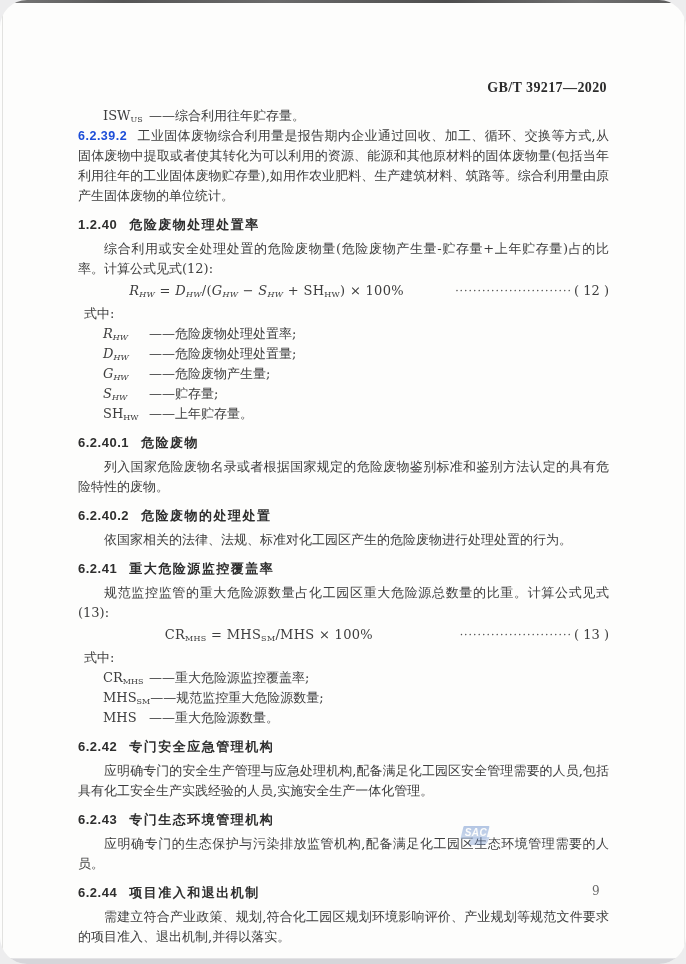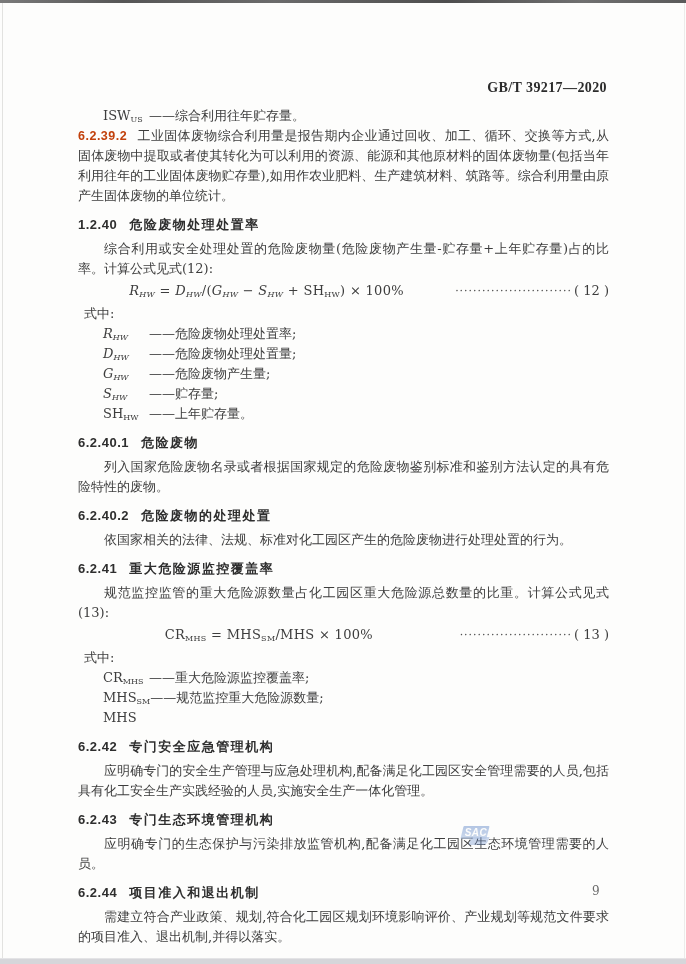--- a/index.html
+++ b/index.html
@@ -1,35 +1,35 @@
 <!DOCTYPE html>
 <html><head>
 <meta charset="utf-8">
 <style>
   * { margin:0; padding:0; box-sizing:border-box; }
   html,body { width:686px; height:964px; }
   body { background:#ededee; font-family:"DejaVu Serif","Liberation Serif",serif; }
-  .page { position:relative; width:686px; height:964px; background:#fdfdfc; overflow:hidden; }
+  .page { position:relative; width:686px; height:964px; background:#fdfdfc; overflow:hidden;border-radius:27px; }
 
   .edge-top { position:absolute; top:0; left:0; right:0; height:3px;
     background:linear-gradient(90deg,#7a7a7a 0%,#565656 18%,#6b6b6b 40%,#4e4e4e 65%,#707070 85%,#5a5a5a 100%); }
   .edge-bottom { position:absolute; bottom:0; left:0; right:0; height:6px; background:#d6d6da; border-top:1px solid #e4e4e6; }
   .edge-left { position:absolute; top:3px; bottom:6px; left:2px; width:1px; background:#e2e2e0; }
   .edge-right { position:absolute; top:3px; bottom:6px; right:1px; width:1px; background:#ececea; }
 
   .doc-header { position:absolute; top:80px; right:79px; font-family:"Liberation Serif",serif;
     font-weight:bold; font-size:14px; color:#2b2b2b; letter-spacing:0.4px; }
 
   .content { position:absolute; top:106px; left:78px; width:531px;
     color:#3d3d3d; font-size:13px; line-height:20px; }
 
   .para { text-align:justify; text-indent:26px; }
   .clause { text-align:justify; }
   .clause-num { font-family:"Liberation Sans",sans-serif; font-weight:bold; font-size:12.5px;
-    color:#c2410c; letter-spacing:0.5px; padding-right:10px; }
+    color:#1d4ed8; letter-spacing:0.5px; padding-right:10px; }
   .heading { font-family:"Liberation Sans",sans-serif; font-weight:bold; font-size:13px;
     color:#2e2e2e; margin:9px 0 4px 0; }
   .h-num { letter-spacing:0.5px; padding-right:12px; }
   .h-title { letter-spacing:1.5px; }
   .where-label { padding-left:6px; }
   .vardef { padding-left:25px; display:flex; }
   .v-base { flex:0 0 46px; white-space:nowrap; }
   .v-desc { flex:1; }
   sub { font-size:8px; vertical-align:-2px; line-height:0; }
   .ital { font-style:italic; }
@@ -109,20 +109,21 @@
       <div class="vardef">
         <span class="v-base">CR<sub>MHS</sub></span>
         <span class="v-desc">——重大危险源监控覆盖率;</span>
       </div>
       <div class="vardef">
         <span class="v-base">MHS<sub>SM</sub></span>
         <span class="v-desc">——规范监控重大危险源数量;</span>
       </div>
       <div class="vardef">
         <span class="v-base">MHS</span>
+        <span class="v-desc">——重大危险源数量。</span>
       </div>
       <h3 class="heading"><span class="h-num">6.2.42</span><span class="h-title">专门安全应急管理机构</span></h3>
       <p class="para">应明确专门的安全生产管理与应急处理机构,配备满足化工园区安全管理需要的人员,包括具有化工安全生产实践经验的人员,实施安全生产一体化管理。</p>
       <h3 class="heading"><span class="h-num">6.2.43</span><span class="h-title">专门生态环境管理机构</span></h3>
       <p class="para">应明确专门的生态保护与污染排放监管机构,配备满足化工园区生态环境管理需要的人员。</p>
       <h3 class="heading"><span class="h-num">6.2.44</span><span class="h-title">项目准入和退出机制</span></h3>
       <p class="para">需建立符合产业政策、规划,符合化工园区规划环境影响评价、产业规划等规范文件要求的项目准入、退出机制,并得以落实。</p>
     </main>
 
   <div class="watermark">

